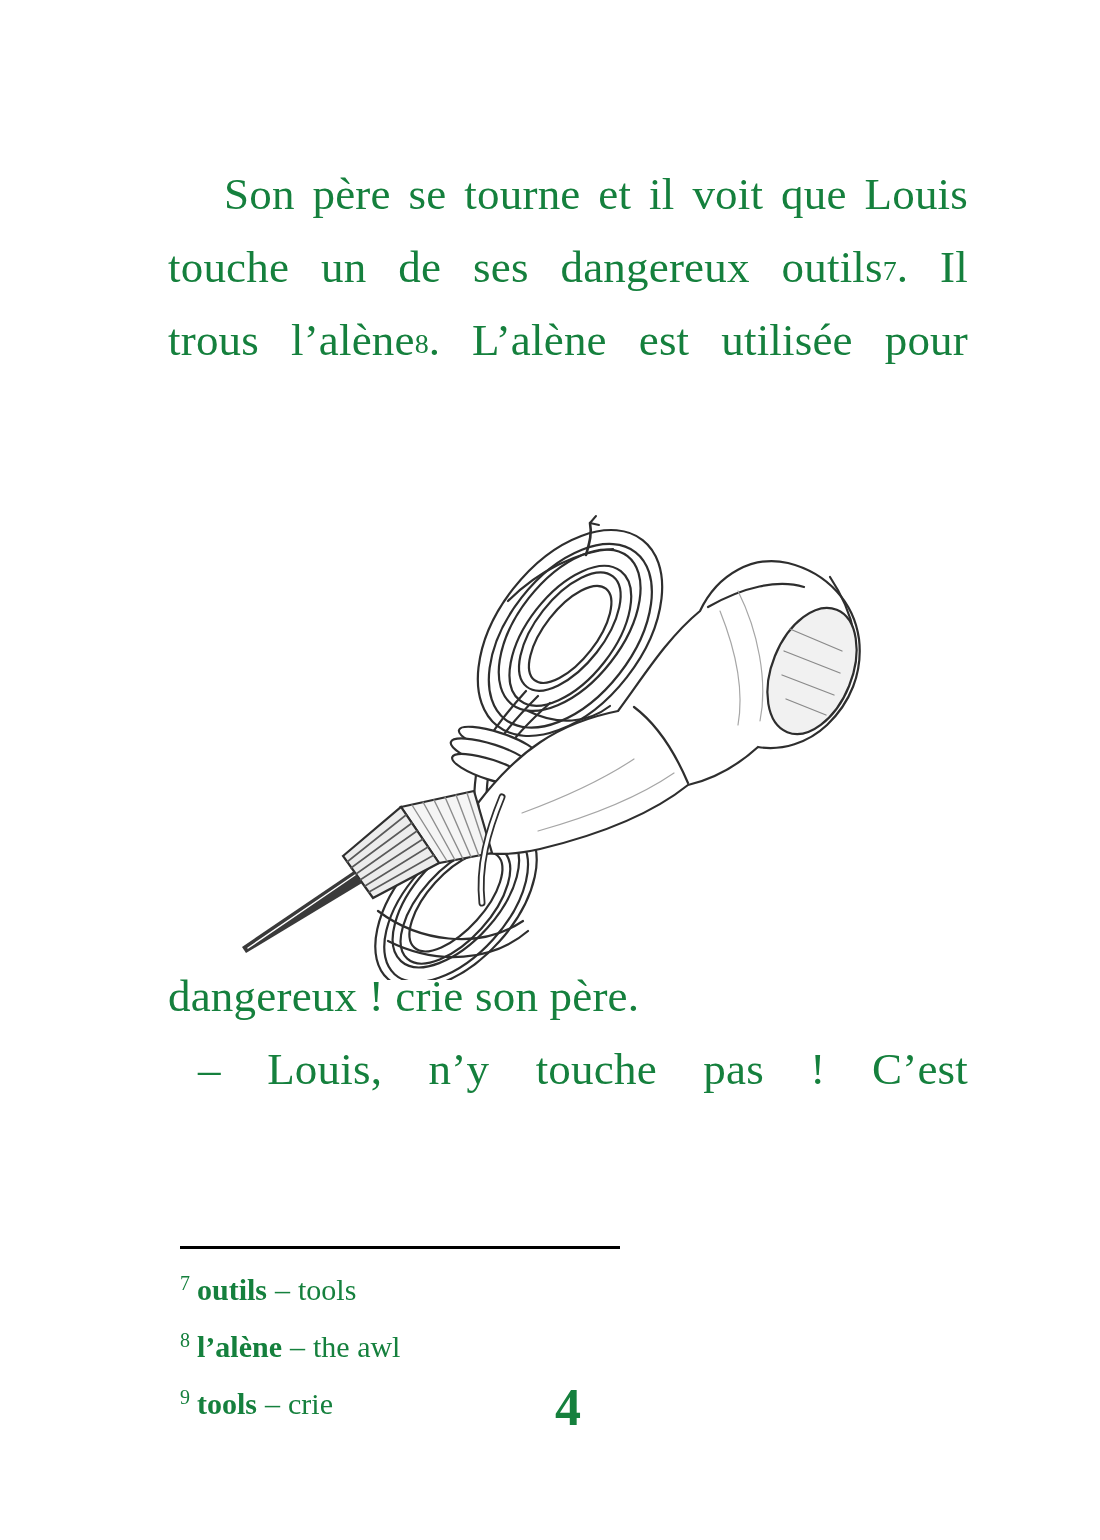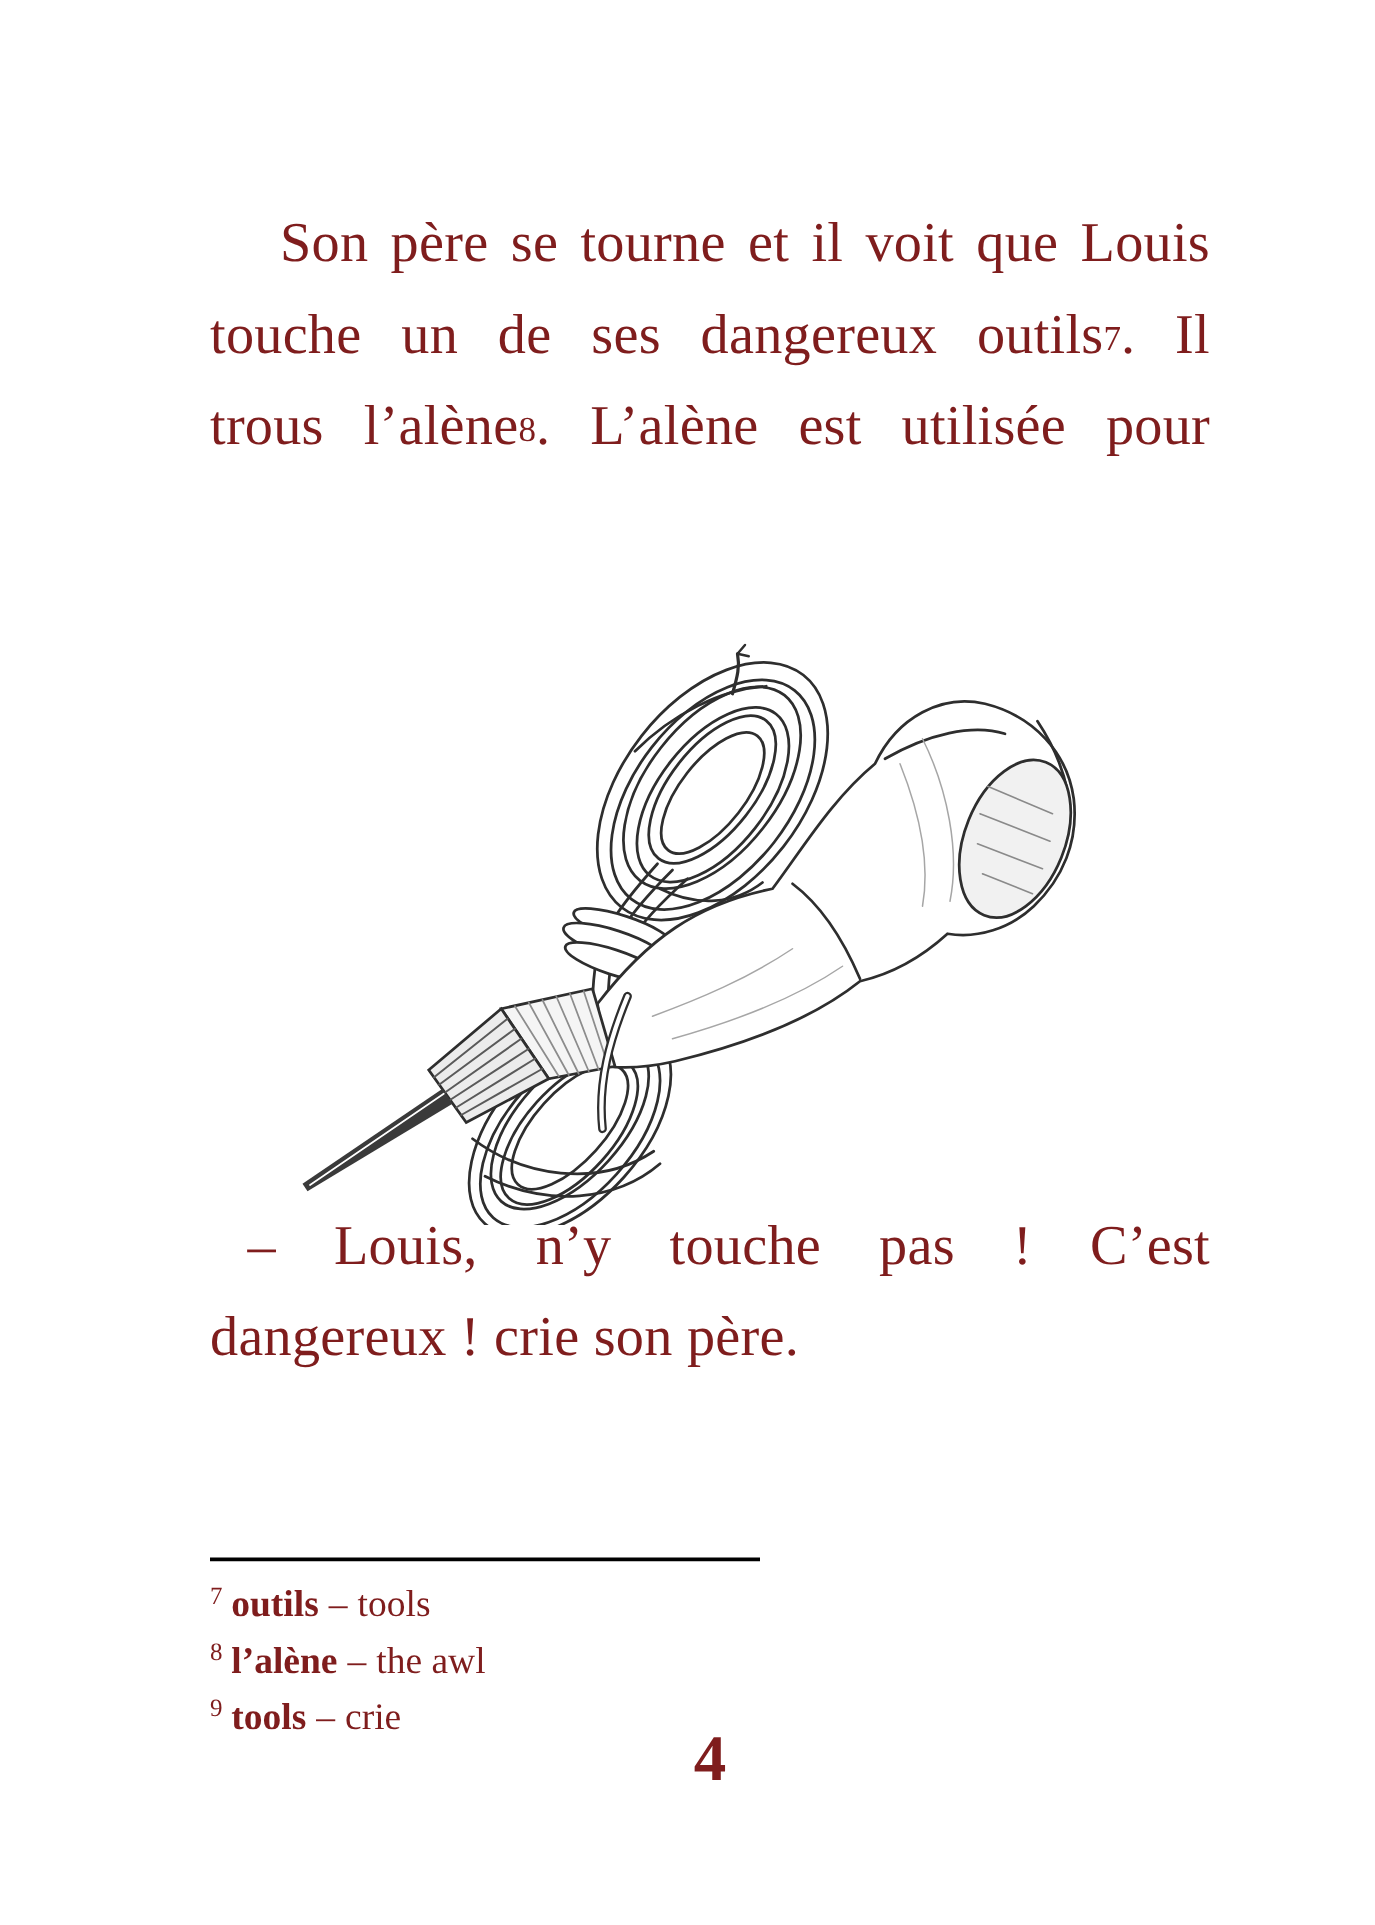--- a/index.html
+++ b/index.html
@@ -2,21 +2,21 @@
 <html><head>
 <meta charset="utf-8">
 <style>
   html, body { margin: 0; padding: 0; background: #ffffff; }
   .page {
     position: relative;
     width: 1100px;
     height: 1540px;
     background: #ffffff;
     font-family: "Liberation Serif", serif;
-    color: #7f1d1d;
+    color: #15803d;
     overflow: hidden;
     margin: 0 auto;
   }
   .para {
     position: absolute;
     left: 168px;
     width: 800px;
     font-size: 45px;
     line-height: 73px;
     letter-spacing: 0.2px;
@@ -42,25 +42,25 @@
     position: absolute;
     left: 238px;
     top: 510px;
     width: 632px;
     height: 470px;
     margin: 0;
   }
   .illustration svg { width: 100%; height: 100%; display: block; }
   .footnotes {
     position: absolute;
-    left: 168px;
+    left: 180px;
     top: 1246px;
     width: 800px;
     font-size: 30px;
-    line-height: 38px;
+    line-height: 50px;
   }
   .fn-rule {
     width: 440px;
     height: 3px;
     background: #000;
     margin: 0 0 9px 0;
   }
   .fn-line { white-space: nowrap; }
   .fn-ref {
     font-size: 20px;
@@ -197,22 +197,22 @@
 
         <g>
           <path d="M 264 286 C 250 320 240 355 244 392" stroke-width="7"></path>
           <path d="M 264 286 C 250 320 240 355 244 392" stroke="#ffffff" stroke-width="3.4"></path>
         </g>
       </g>
     </svg>
   </figure>
 
   <section class="para p2">
+    <div class="line last"><span>dangereux ! crie son père.</span></div>
     <div class="line first"><span>– Louis, n’y touche pas ! C’est</span></div>
-    <div class="line last"><span>dangereux ! crie son père.</span></div>
   </section>
 
   <footer class="footnotes">
     <div class="fn-rule"></div>
     <div class="fn-line">
       <span class="fn-ref">7</span><span class="fn-term">outils</span><span class="fn-dash">–</span><span class="fn-translation">tools</span>
     </div>
     <div class="fn-line">
       <span class="fn-ref">8</span><span class="fn-term">l’alène</span><span class="fn-dash">–</span><span class="fn-translation">the awl</span>
     </div>

